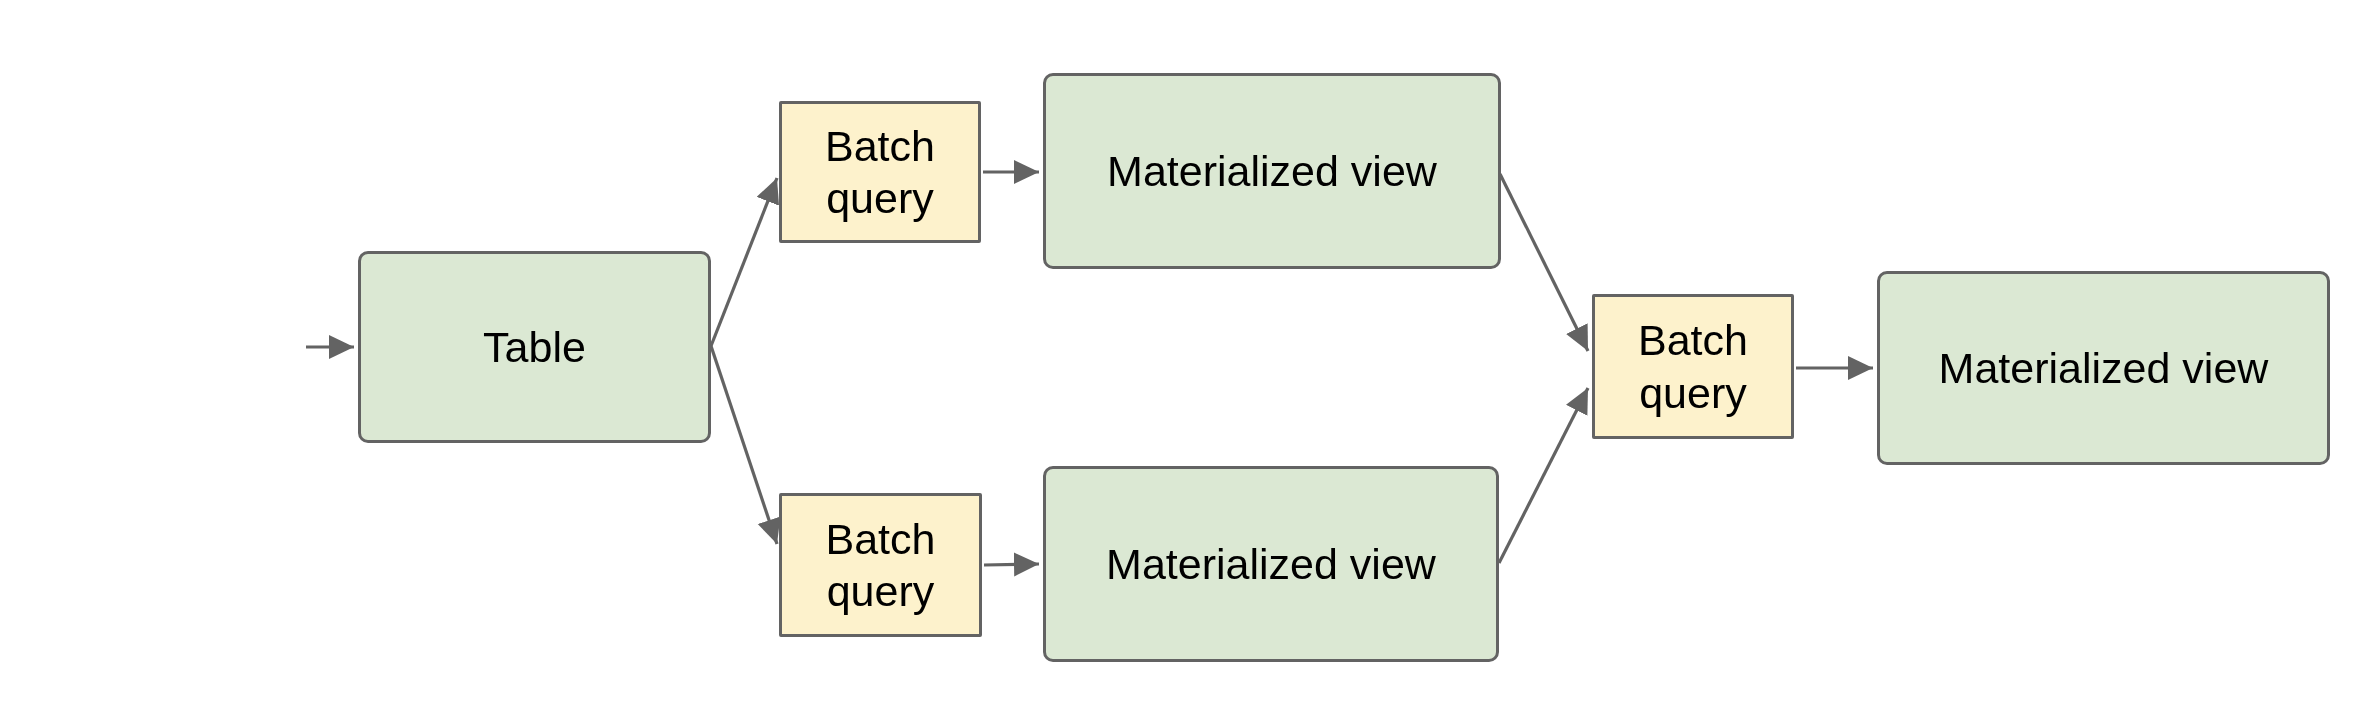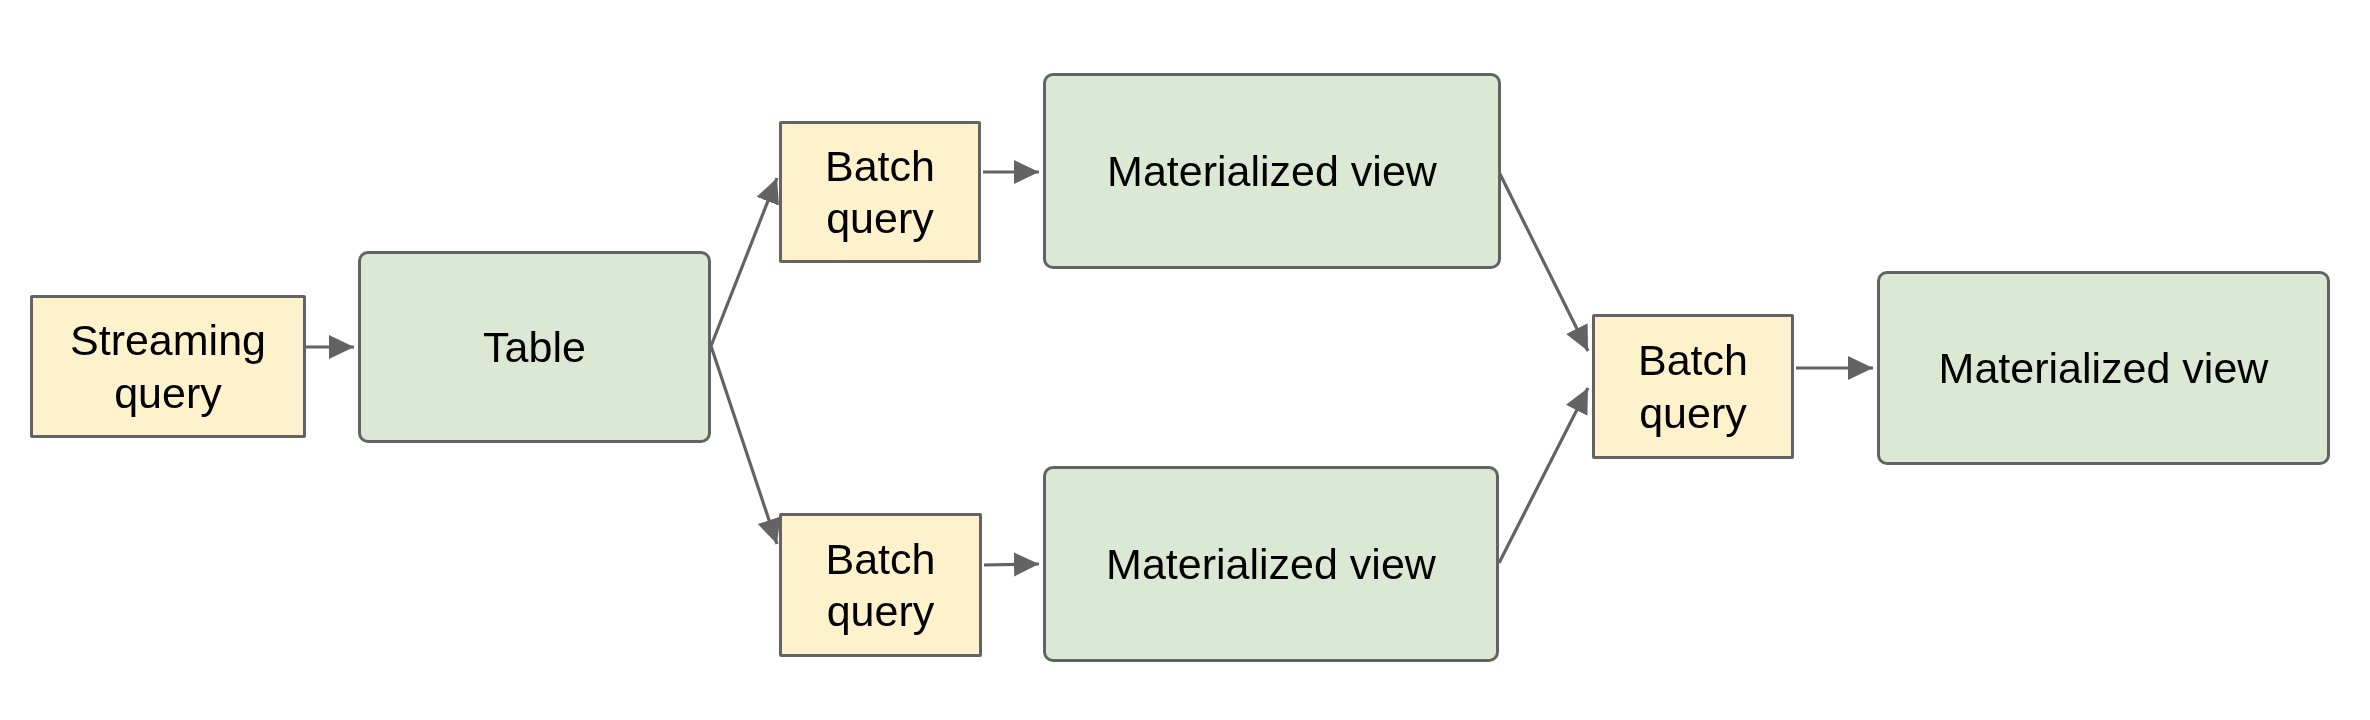--- a/index.html
+++ b/index.html
@@ -37,21 +37,21 @@
     display: flex;
     align-items: center;
     justify-content: center;
     text-align: center;
     border: 3px solid var(--node-border);
     color: var(--text);
     font-size: 43px;
     line-height: 1.22;
     padding: 4px 10px;
   }
-  .node.query { background: var(--query-fill); border-radius: 2px; margin-top: 20px; }
+  .node.query { background: var(--query-fill); border-radius: 2px; }
   .node.view  { background: var(--view-fill);  border-radius: 10px; }
 </style>
 </head>
 <body>
 
 <div class="canvas">
 
   <svg class="edges" viewBox="0 0 2370 720" xmlns="http://www.w3.org/2000/svg">
     <defs>
       <marker id="arrow" markerUnits="userSpaceOnUse" markerWidth="28" markerHeight="26" refX="25" refY="12" orient="auto">
@@ -61,23 +61,20 @@
     <line class="edge" x1="306" y1="347" x2="354" y2="347" marker-end="url(#arrow)"></line>
     <line class="edge" x1="711" y1="346" x2="777" y2="178" marker-end="url(#arrow)"></line>
     <line class="edge" x1="711" y1="346" x2="777" y2="544" marker-end="url(#arrow)"></line>
     <line class="edge" x1="983" y1="172" x2="1039" y2="172" marker-end="url(#arrow)"></line>
     <line class="edge" x1="984" y1="565" x2="1039" y2="564" marker-end="url(#arrow)"></line>
     <line class="edge" x1="1500" y1="174" x2="1588" y2="351" marker-end="url(#arrow)"></line>
     <line class="edge" x1="1499" y1="563" x2="1588" y2="388" marker-end="url(#arrow)"></line>
     <line class="edge" x1="1796" y1="368" x2="1873" y2="368" marker-end="url(#arrow)"></line>
   </svg>
 
-  <div class="node query" style="left:30px; top:275px; width:276px; height:143px;">
-    <span>Streaming query</span>
-  </div>
 
   <div class="node view" style="left:358px; top:251px; width:353px; height:192px;">
     <span>Table</span>
   </div>
 
   <div class="node query" style="left:779px; top:101px; width:202px; height:142px;">
     <span>Batch query</span>
   </div>
 
   <div class="node view" style="left:1043px; top:73px; width:458px; height:196px;">

